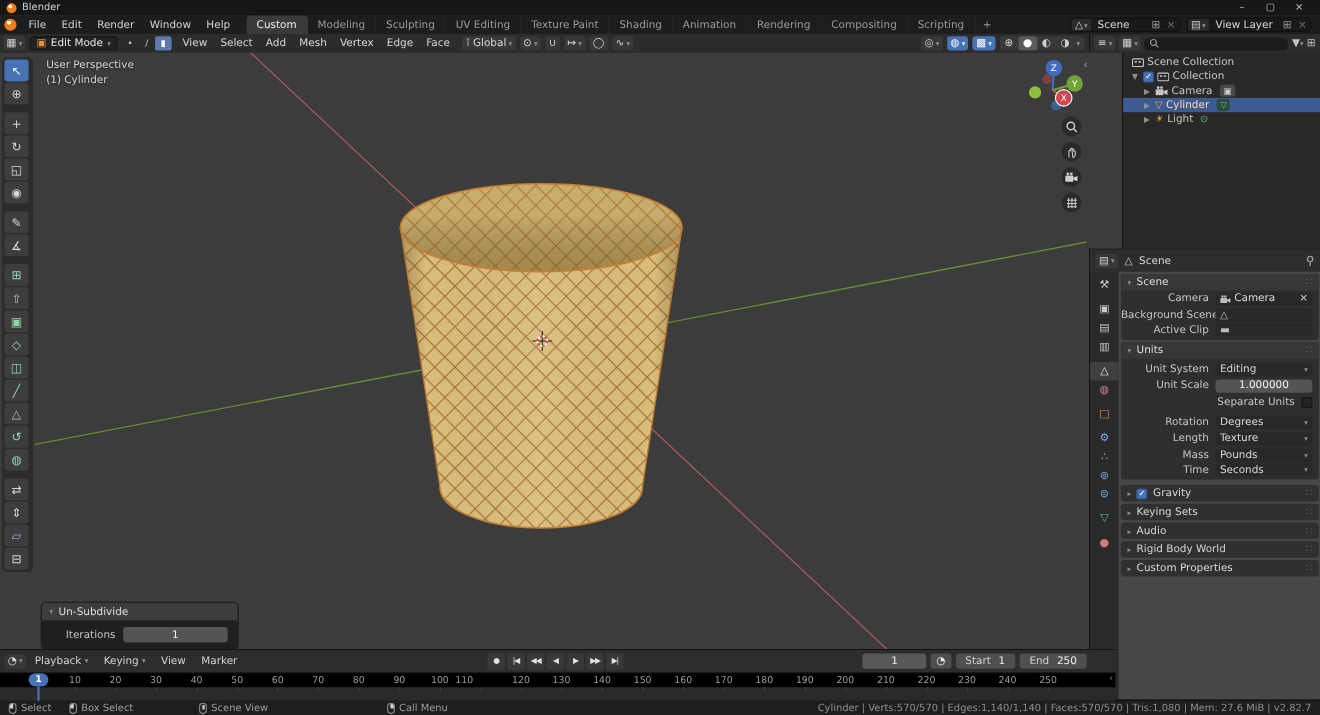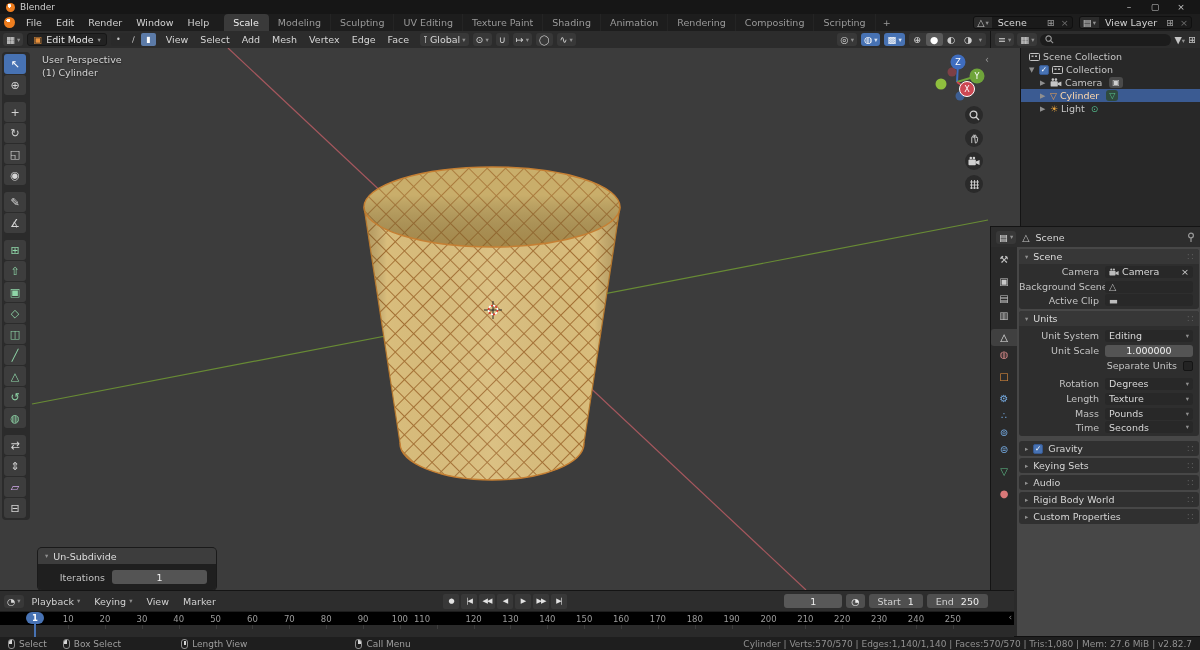--- a/index.html
+++ b/index.html
@@ -166,21 +166,21 @@
   <div class="topbar">
     <span class="blogo" style="width:11px;height:11px;"></span>
     <div class="menus">
         <span>File</span>
         <span>Edit</span>
         <span>Render</span>
         <span>Window</span>
         <span>Help</span>
       </div>
     <div class="tabs">
-        <span class="tab active">Scale</span>
+        <span class="tab active">Custom</span>
         <span class="tab">Modeling</span>
         <span class="tab">Sculpting</span>
         <span class="tab">UV Editing</span>
         <span class="tab">Texture Paint</span>
         <span class="tab">Shading</span>
         <span class="tab">Animation</span>
         <span class="tab">Rendering</span>
         <span class="tab">Compositing</span>
         <span class="tab">Scripting</span>
       </div>
@@ -747,21 +747,21 @@
         <li>
           <span class="mouse m-left">
             <i></i>
           </span>
           <span>Box Select</span>
         </li>
         <li>
           <span class="mouse m-middle">
             <i></i>
           </span>
-          <span>Length View</span>
+          <span>Scene View</span>
         </li>
         <li>
           <span class="mouse m-right">
             <i></i>
           </span>
           <span>Call Menu</span>
         </li>
       </ul>
     <span class="stats">Cylinder | Verts:570/570 | Edges:1,140/1,140 | Faces:570/570 | Tris:1,080 | Mem: 27.6 MiB | v2.82.7</span>
   </div>

